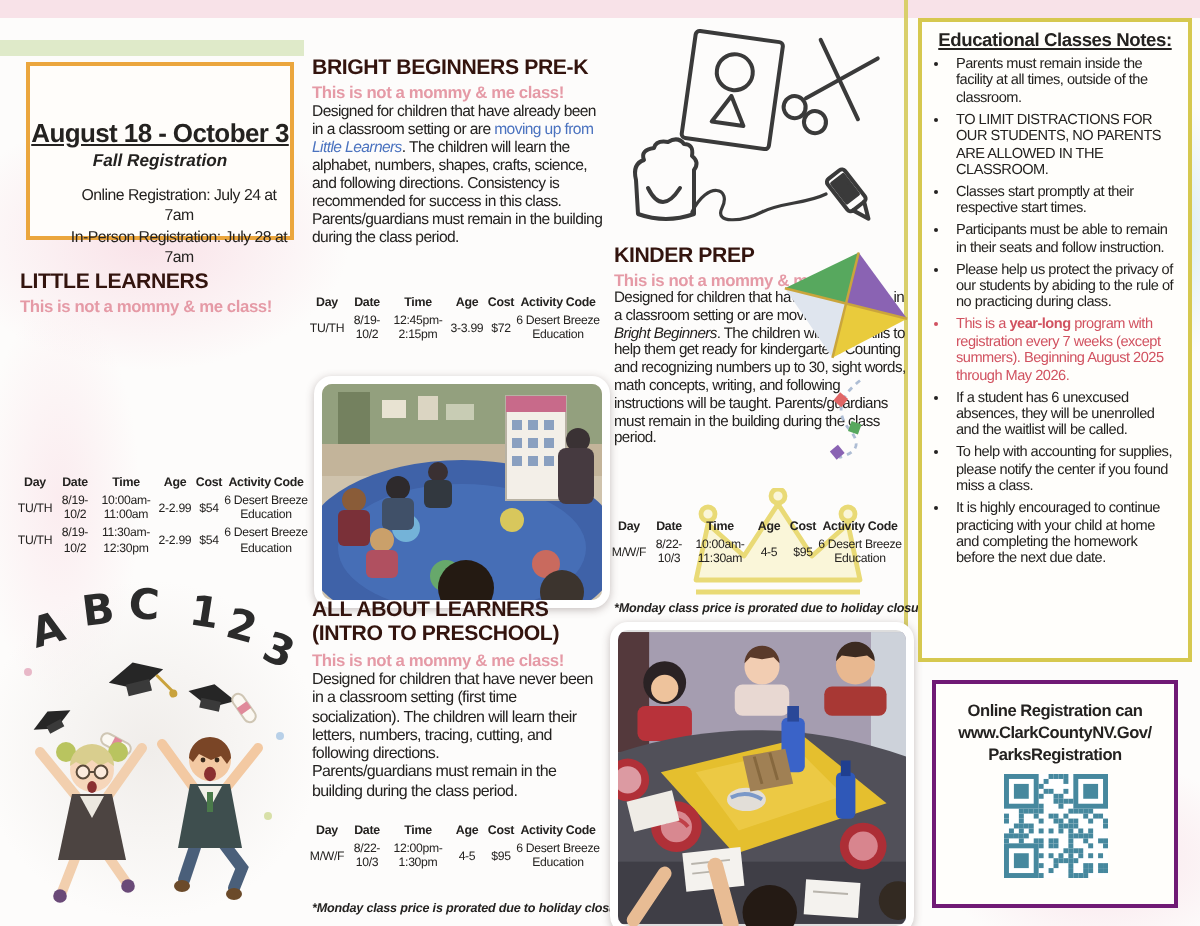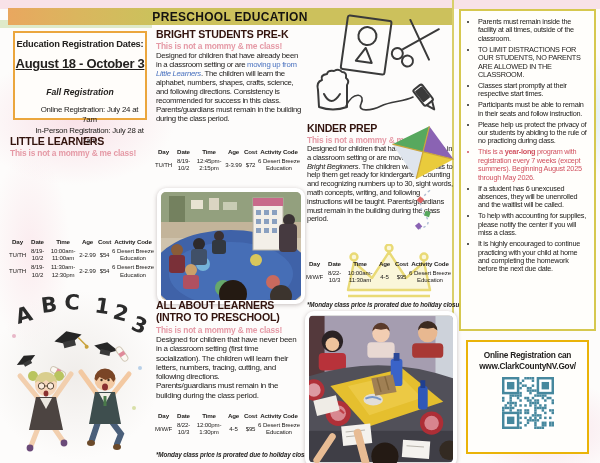--- a/index.html
+++ b/index.html
@@ -18,22 +18,22 @@
   
   .topbar{left:8px;top:8px;width:444px;height:17px;
           background:linear-gradient(90deg,#e9a75f 0%,#dab65e 16%,#ccc15c 32%,#ccc15c 100%);
           display:flex;align-items:center;justify-content:center;}
   .topbar-title{font-size:12px;font-weight:900;letter-spacing:.3px;color:#151310;}
   .divider-v{left:452px;top:0;width:2px;height:463px;background:#d9cf6b;}
   
   .reg-box{left:13px;top:31px;width:130px;height:79px;background:#fffdfa;border:2px solid #eba63d;
            text-align:center;padding-top:6px;}
   .reg-title{font-size:9.3px;font-weight:800;letter-spacing:-.2px;}
-  .reg-dates{font-size:13px;font-weight:800;text-decoration:underline;margin-top:7px;letter-spacing:-.3px;}
-  .reg-season{font-size:8.6px;font-weight:800;font-style:italic;margin-top:16px;}
+  .reg-dates{font-size:13px;font-weight:800;text-decoration:underline;margin-top:20px;letter-spacing:-.3px;}
+  .reg-season{font-size:8.6px;font-weight:800;font-style:italic;margin-top:1px;}
   .reg-lines{font-size:7.9px;margin-top:8px;line-height:1.3;letter-spacing:-.25px;margin-left:19px;}
   
   .h-sec{font-size:10.6px;font-weight:900;color:#33140e;letter-spacing:-.2px;line-height:1.1;}
   .sub-pink{font-size:8.4px;font-weight:700;color:#e59aa6;letter-spacing:-.2px;}
   .desc{font-size:8px;line-height:1.16;letter-spacing:-.3px;white-space:pre-line;}
   .blue{color:#4a72bf;}
   .ital{font-style:italic;}
   .footnote{font-size:6.3px;font-style:italic;font-weight:600;letter-spacing:-.1px;}
   
   .tbl{display:flex;flex-direction:column;gap:1px;}
@@ -45,45 +45,41 @@
   .photo{border:4px solid #fff;border-radius:9px;box-shadow:0 1px 4px rgba(70,50,50,.3);overflow:hidden;background:#ddd;}
   .photo svg{display:block;}
   
   .notes-box{left:459px;top:9px;width:137px;height:322px;background:#fffefb;border:2px solid #d6c84f;
              box-sizing:border-box;padding:4px 5px 4px 5px;}
   .notes-title{font-size:9.3px;font-weight:800;text-decoration:underline;text-align:center;letter-spacing:-.2px;}
   .notes-list{margin:3px 0 0 12px;padding:0;}
   .notes-list li{font-size:7.3px;line-height:1.15;letter-spacing:-.25px;margin-bottom:2.6px;}
   .note-red{color:#d15260;}
   .note-red b{font-weight:900;}
-  .online-box{left:466px;top:340px;width:123px;height:114px;background:#fffefb;border:2px solid #eab308;
+  .online-box{left:466px;top:340px;width:123px;height:114px;background:#fffefb;border:2px solid #701a75;
               box-sizing:border-box;text-align:center;padding-top:8px;}
   .online-text{font-size:8.3px;font-weight:800;line-height:1.3;letter-spacing:-.25px;}
   .qr{margin-top:5px;display:inline-block;}
 </style>
 </head>
 <body>
 
 <div class="sheet">
 
   <div class="blob b-topstrip"></div>
   <div class="blob b-green"></div>
   <div class="blob b-pinkleft"></div>
   <div class="blob b-pinkleft2"></div>
   <div class="blob b-blue"></div>
   <div class="blob b-pinkbr"></div>
   <div class="blob b-gray"></div>
 
-  <div class="abs topbar">
-    <div class="topbar-title">PRESCHOOL EDUCATION</div>
-  </div>
   <div class="abs divider-v"></div>
 
   <div class="abs reg-box">
-    <div class="reg-title">Education Registration Dates:</div>
     <div class="reg-dates">August 18 - October 3</div>
     <div class="reg-season">Fall Registration</div>
     <div class="reg-lines">
       <div>Online Registration: July 24 at 7am</div>
       <div>In-Person Registration: July 28 at 7am</div>
     </div>
   </div>
 
   <div class="abs h-sec" style="left:10px;top:136px;">LITTLE LEARNERS</div>
   <div class="abs sub-pink" style="left:10px;top:148px;">This is not a mommy &amp; me class!</div>
@@ -194,21 +190,21 @@
         <circle cx="-3.5" cy="-14" r="1.2" fill="#3a2a1c"></circle>
           <circle cx="3.5" cy="-14" r="1.2" fill="#3a2a1c"></circle>
         <ellipse cx="0" cy="-7" rx="3" ry="3.6" fill="#8a3030"></ellipse>
       </g>
       <circle cx="12" cy="48" r="2" fill="#e8b8c8"></circle>
         <circle cx="138" cy="80" r="2" fill="#b8d0e8"></circle>
         <circle cx="132" cy="120" r="2" fill="#d8e0a8"></circle>
     </svg>
   </div>
 
-  <div class="abs h-sec" style="left:156px;top:29px;">BRIGHT STUDENTS PRE-K</div>
+  <div class="abs h-sec" style="left:156px;top:29px;">BRIGHT BEGINNERS PRE-K</div>
   <div class="abs sub-pink" style="left:156px;top:41px;">This is not a mommy &amp; me class!</div>
   <div class="abs desc" style="left:156px;top:51px;width:147px;font-size:7.8px;"><span>Designed for children that have already been in a classroom setting or are </span><span class="blue">moving up from </span><span class="blue ital">Little Learners</span><span>. The children will learn the alphabet, numbers, shapes, crafts, science, and following directions. Consistency is recommended for success in this class. Parents/guardians must remain in the building during the class period.</span></div>
 
   <div class="abs tbl" style="left:154px;top:148px;width:146px;">
     <div class="tr th">
       <span class="c cd">Day</span>
       <span class="c cda">Date</span>
       <span class="c ct">Time</span>
       <span class="c ca">Age</span>
       <span class="c cc">Cost</span>
@@ -423,38 +419,40 @@
           <rect x="6" y="84" width="24" height="16" fill="#efece6"></rect>
         </g>
       <circle cx="78" cy="144" r="14" fill="#241a14"></circle>
       <path d="M58,150 L50,120" stroke="#e8bc94" stroke-width="8" stroke-linecap="round"></path>
       <path d="M8,148 L24,124" stroke="#e8bc94" stroke-width="7" stroke-linecap="round"></path>
       <circle cx="144" cy="138" r="10" fill="#332a22"></circle>
     </svg>
   </div>
 
   <div class="abs notes-box">
+    <div class="notes-title">Educational Classes Notes:</div>
     <ul class="notes-list">
       <li>Parents must remain inside the facility at all times, outside of the classroom.</li>
       <li>TO LIMIT DISTRACTIONS FOR OUR STUDENTS, NO PARENTS ARE ALLOWED IN THE CLASSROOM.</li>
       <li>Classes start promptly at their respective start times.</li>
       <li>Participants must be able to remain in their seats and follow instruction.</li>
       <li>Please help us protect the privacy of our students by abiding to the rule of no practicing during class.</li>
       <li class="note-red"><span>This is a </span><b>year-long</b><span> program with registration every 7 weeks (except summers). Beginning August 2025 through May 2026.</span></li>
       <li>If a student has 6 unexcused absences, they will be unenrolled and the waitlist will be called.</li>
-      <li>To help with accounting for supplies, please notify the center if you will miss a class.</li>
+      <li>To help with accounting for supplies, please notify the center if you found miss a class.</li>
       <li>It is highly encouraged to continue practicing with your child at home and completing the homework before the next due date.</li>
     </ul>
   </div>
 
   <div class="abs online-box">
     <div class="online-text">
       <div>Online Registration can</div>
       <div>
           <div>www.ClarkCountyNV.Gov/</div>
+          <div>ParksRegistration</div>
         </div>
     </div>
     <div class="qr">
       <svg width="52" height="52" viewBox="0 0 46.2 46.2">
         <rect width="46.2" height="46.2" fill="#ffffff"></rect>
         <g fill="#46889e">
           <rect x="0" y="0" width="15.4" height="15.4"></rect>
             <rect x="30.8" y="0" width="15.4" height="15.4"></rect>
             <rect x="0" y="30.8" width="15.4" height="15.4"></rect>
         </g>

